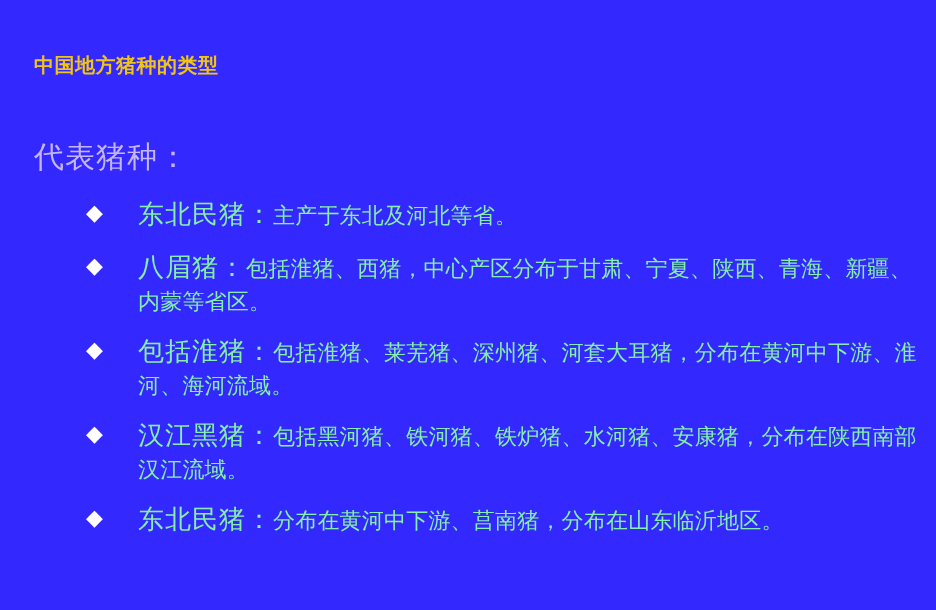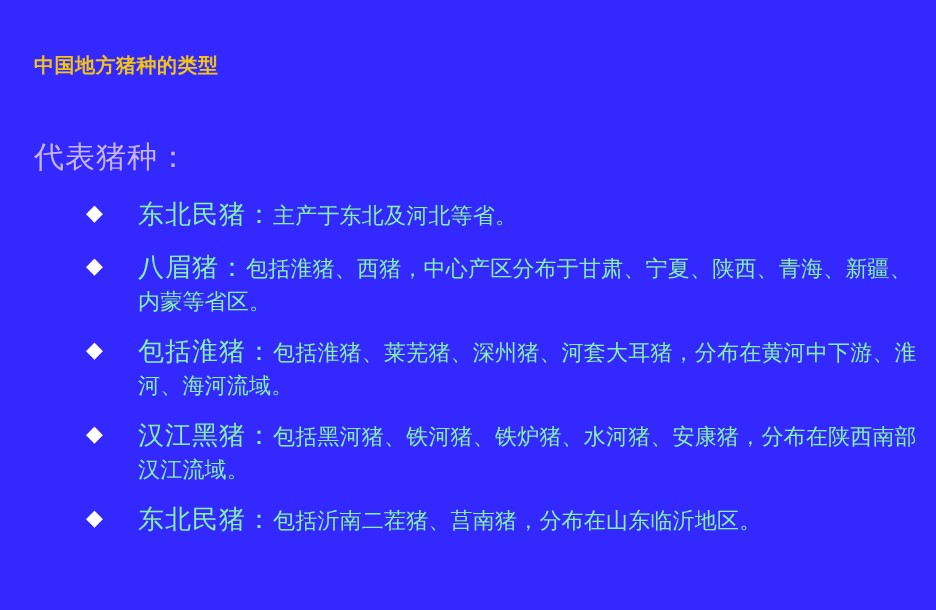--- a/index.html
+++ b/index.html
@@ -150,18 +150,18 @@
     <div class="bullet-item">
       <span class="bullet-marker">◆</span>
       <span class="bullet-text">
         <span class="bullet-head">汉江黑猪：</span><span class="bullet-body">包括黑河猪、铁河猪、铁炉猪、水河猪、安康猪，分布在陕西南部汉江流域。</span>
       </span>
     </div>
 
     <div class="bullet-item">
       <span class="bullet-marker">◆</span>
       <span class="bullet-text">
-        <span class="bullet-head">东北民猪：</span><span class="bullet-body">包括沂南二茬猪、莒南猪，分布在山东临沂地区。</span>
+        <span class="bullet-head">东北民猪：</span><span class="bullet-body">分布在黄河中下游、莒南猪，分布在山东临沂地区。</span>
       </span>
     </div>
 
   </div>
 </div>
 
 </body></html>

